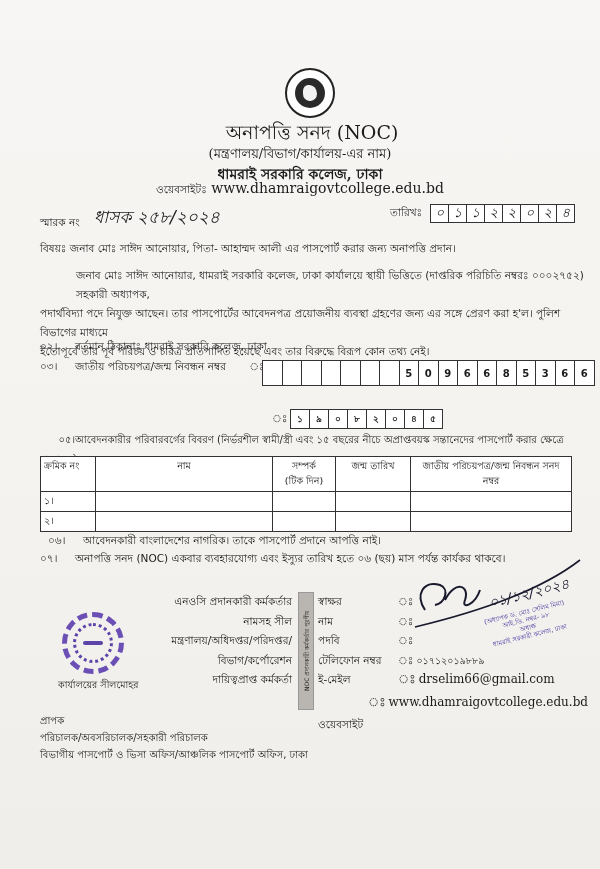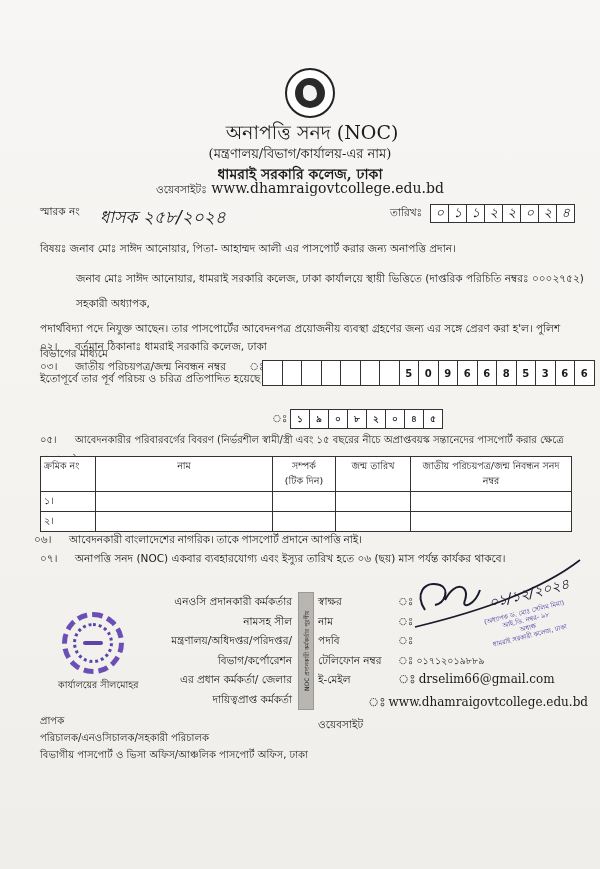--- a/index.html
+++ b/index.html
@@ -46,41 +46,41 @@
       </div>
     </div>
   <div class="abs center title">অনাপত্তি সনদ (NOC)</div>
   <div class="abs center college">ধামরাই সরকারি কলেজ, ঢাকা</div>
   <div class="abs center subtitle">(মন্ত্রণালয়/বিভাগ/কার্যালয়-এর নাম)</div>
   <div class="abs center website">
     <span class="small">ওয়েবসাইটঃ</span>
     <span>www.dhamraigovtcollege.edu.bd</span>
   </div>
 
-  <div class="abs" style="left:40px; top:204px; display:flex; align-items:flex-start; gap:20px;">
+  <div class="abs" style="left:40px; top:204px; display:flex; align-items:flex-end; gap:14px;">
     <span class="small">স্মারক নং</span>
     <span class="hand">ধাসক ২৫৮/২০২৪</span>
   </div>
   <div class="abs" style="left:390px; top:204px; display:flex; align-items:center; gap:8px;">
     <span class="small">তারিখঃ</span>
     <div class="boxrow" id="date-boxes" style="height:17px;">
         <div class="cell" style="width: 17px; font-size: 13px; font-weight: normal; font-style: italic;">০</div>
         <div class="cell" style="width: 17px; font-size: 13px; font-weight: normal; font-style: italic;">১</div>
         <div class="cell" style="width: 17px; font-size: 13px; font-weight: normal; font-style: italic;">১</div>
         <div class="cell" style="width: 17px; font-size: 13px; font-weight: normal; font-style: italic;">২</div>
         <div class="cell" style="width: 17px; font-size: 13px; font-weight: normal; font-style: italic;">২</div>
         <div class="cell" style="width: 17px; font-size: 13px; font-weight: normal; font-style: italic;">০</div>
         <div class="cell" style="width: 17px; font-size: 13px; font-weight: normal; font-style: italic;">২</div>
         <div class="cell" style="width: 17px; font-size: 13px; font-weight: normal; font-style: italic;">৪</div>
       </div>
   </div>
 
   <div class="abs para" style="left:40px; top:238px; width:540px;">বিষয়ঃ জনাব মোঃ সাঈদ আনোয়ার, পিতা- আহাম্মদ আলী এর পাসপোর্ট করার জন্য অনাপত্তি প্রদান।</div>
 
-  <div class="abs para" style="left:40px; top:266px; width:550px; line-height:25px;">
+  <div class="abs para" style="left:40px; top:266px; width:550px; line-height:19px;">
     <div style="padding-left:36px;">জনাব মোঃ সাঈদ আনোয়ার, ধামরাই সরকারি কলেজ, ঢাকা কার্যালয়ে স্থায়ী ভিত্তিতে (দাপ্তরিক পরিচিতি নম্বরঃ ০০০২৭৫২) সহকারী অধ্যাপক,</div>
     <div>পদার্থবিদ্যা পদে নিযুক্ত আছেন। তার পাসপোর্টের আবেদনপত্র প্রয়োজনীয় ব্যবস্থা গ্রহণের জন্য এর সঙ্গে প্রেরণ করা হ'ল। পুলিশ বিভাগের মাধ্যমে</div>
     <div>ইতোপূর্বে তার পূর্ব পরিচয় ও চরিত্র প্রতিপাদিত হয়েছে এবং তার বিরুদ্ধে বিরূপ কোন তথ্য নেই।</div>
   </div>
 
   <div class="abs para" style="left:40px; top:336px;">
     <span style="display:inline-block; width:35px;">০২।</span><span>বর্তমান ঠিকানাঃ ধামরাই সরকারি কলেজ, ঢাকা</span>
   </div>
 
   <div class="abs para" style="left:40px; top:356px;">
@@ -113,21 +113,21 @@
       <div class="cell" style="width: 18px; font-size: 9px;">৯</div>
       <div class="cell" style="width: 18px; font-size: 9px;">০</div>
       <div class="cell" style="width: 18px; font-size: 9px;">৮</div>
       <div class="cell" style="width: 18px; font-size: 9px;">২</div>
       <div class="cell" style="width: 18px; font-size: 9px;">০</div>
       <div class="cell" style="width: 18px; font-size: 9px;">৪</div>
       <div class="cell" style="width: 18px; font-size: 9px;">৫</div>
     </div>
 
   <div class="abs para" style="left:40px; top:430px; font-size:10px;">
-    <span style="display:inline-block; width:35px;">০৫।</span><span>আবেদনকারীর পরিবারবর্গের বিবরণ (নির্ভরশীল স্বামী/স্ত্রী এবং ১৫ বছরের নীচে অপ্রাপ্তবয়স্ক সন্তানেদের পাসপোর্ট করার  ক্ষেত্রে প্রযোজ্য)ঃ</span>
+    <span style="display:inline-block; width:35px;text-align:right;">০৫।</span><span>আবেদনকারীর পরিবারবর্গের বিবরণ (নির্ভরশীল স্বামী/স্ত্রী এবং ১৫ বছরের নীচে অপ্রাপ্তবয়স্ক সন্তানেদের পাসপোর্ট করার  ক্ষেত্রে প্রযোজ্য)ঃ</span>
   </div>
 
   <table class="abs family" style="left:40px; top:456px; width:532px;">
     <thead>
       <tr>
         <th style="width:48px; text-align:left; height:24px;">ক্রমিক নং</th>
         <th style="width:170px;">নাম</th>
         <th style="width:56px; white-space:pre-line; text-align:center;">সম্পর্ক
 (টিক দিন)</th>
         <th style="width:68px;">জন্ম তারিখ</th>
@@ -145,33 +145,32 @@
       <tr>
         <td>২।</td>
         <td></td>
         <td></td>
         <td></td>
         <td></td>
       </tr>
     </tbody>
   </table>
 
-  <div class="abs para" style="left:34px; top:530px;font-family:Liberation Serif, serif;">
+  <div class="abs para" style="left:48px; top:530px;">
     <span style="display:inline-block; width:35px;">০৬।</span><span>আবেদনকারী বাংলাদেশের নাগরিক। তাকে পাসপোর্ট প্রদানে আপত্তি নাই।</span>
   </div>
   <div class="abs para" style="left:40px; top:548px;">
     <span style="display:inline-block; width:35px;">০৭।</span><span>অনাপত্তি সনদ (NOC) একবার ব্যবহারযোগ্য এবং ইস্যুর তারিখ হতে ০৬ (ছয়) মাস পর্যন্ত কার্যকর থাকবে।</span>
   </div>
 
   <div class="abs sigcol-label" style="left:170px; top:592px; width:122px; line-height:19.5px;">
     <div>এনওসি প্রদানকারী কর্মকর্তার</div>
     <div>নামসহ সীল</div>
     <div>মন্ত্রণালয়/অধিদপ্তর/পরিদপ্তর/</div>
     <div>বিভাগ/কর্পোরেশন</div>
-    <div>এর প্রধান কর্মকর্তা/ জেলার</div>
     <div>দায়িত্বপ্রাপ্ত কর্মকর্তা</div>
   </div>
   <div class="abs strip">NOC প্রদানকারী কর্মকর্তার পূরণীয়</div>
 
   <div class="abs" style="left:318px; top:592px; width:270px; font-family:'DejaVu Sans',sans-serif; font-size:10.5px; line-height:19.5px;">
     <div style="display:flex;">
         <span style="width:80px;">স্বাক্ষর</span>
         <span>ঃ</span>
       </div>
     <div style="display:flex;">
@@ -213,16 +212,16 @@
 
   <div class="abs seal">
       <div class="ring">
         <span></span>
       </div>
     </div>
   <div class="abs small" style="left:58px; top:678px; font-size:9.5px;">কার্যালয়ের সীলমোহর</div>
 
   <div class="abs para" style="left:40px; top:712px; line-height:17px; font-size:10px;">
     <div>প্রাপক</div>
-    <div>পরিচালক/এনওসিচালক/সহকারী পরিচালক</div>
+    <div>পরিচালক/অবসরিচালক/সহকারী পরিচালক</div>
     <div>বিভাগীয় পাসপোর্ট ও ভিসা অফিস/আঞ্চলিক পাসপোর্ট অফিস, ঢাকা</div>
   </div>
 </div>
 
 </body></html>

